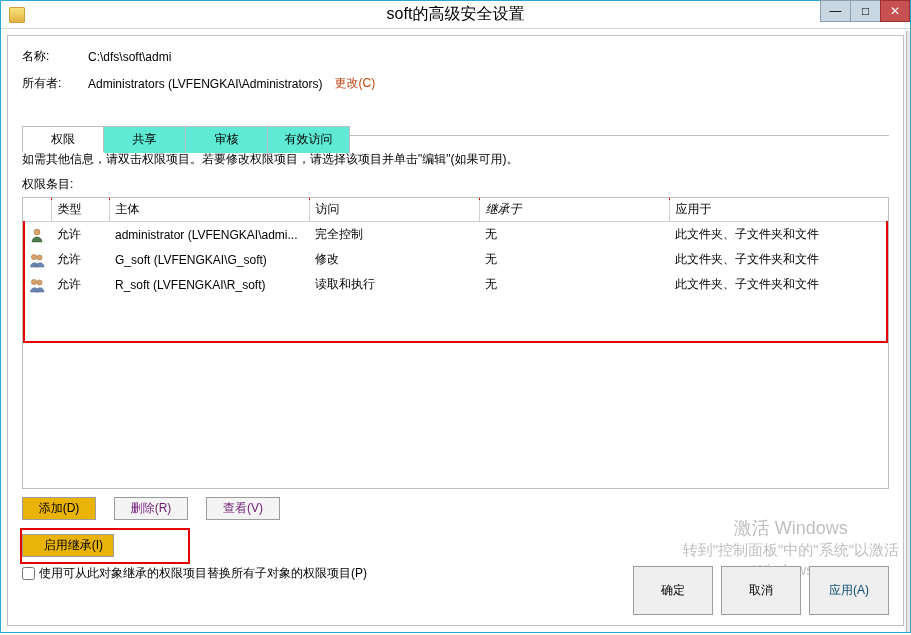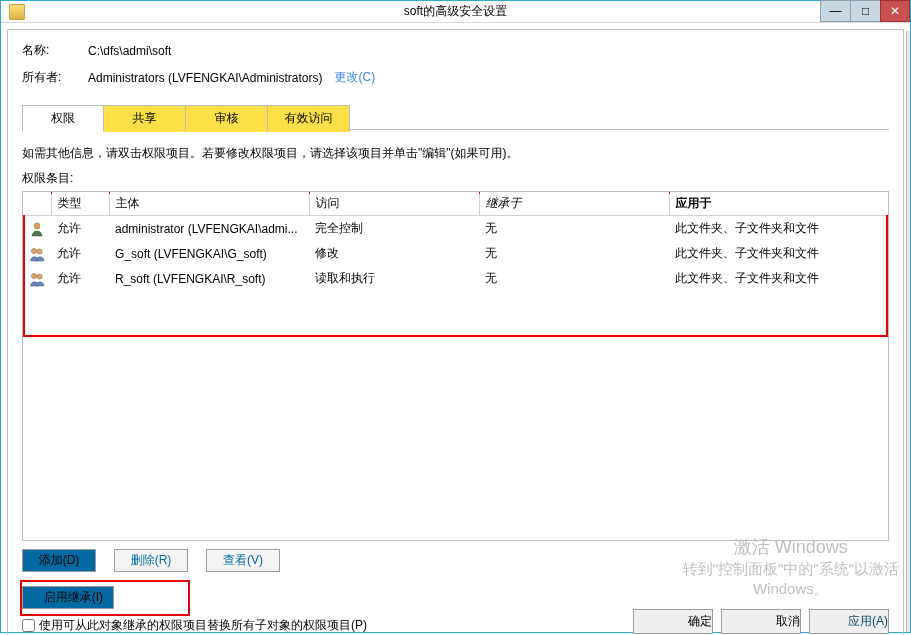--- a/index.html
+++ b/index.html
@@ -35,21 +35,21 @@
     width: 16px; height: 16px;
     margin-left: 8px;
     background: linear-gradient(#f7e27a,#e3b146);
     border: 1px solid #c8a23e;
     border-radius: 1px;
   }
   .titlebar-title {
     position: absolute;
     left: 0; right: 0;
     text-align: center;
-    font-size: 12px;
+    font-size: 16px;
     pointer-events: none;
   }
   .win-controls {
     margin-left: auto;
     display: flex;
     height: 100%;
   }
   .win-btn {
     width: 30px;
     height: 22px;
@@ -66,50 +66,50 @@
     border: 1px solid #c0c0c0;
     margin: 6px;
     flex: 1;
     display: flex;
     flex-direction: column;
     padding: 12px 14px 10px 14px;
     position: relative;
   }
   .row { display: flex; align-items: center; margin-bottom: 10px; }
   .label-col { width: 66px; }
-  .link { color: #3b82f6; cursor: pointer; }
+  .link { color: #c2410c; cursor: pointer; }
   .tabs {
     display: flex;
     border-bottom: 1px solid #bdbdbd;
     margin-top: 6px;
   }
   .tab {
     padding: 4px 0;
     width: 82px;
     text-align: center;
     border: 1px solid #bdbdbd;
     border-bottom: none;
     background: #fff;
     position: relative;
-    top: 3px;
+    top: 18px;
     cursor: pointer;
   }
   .tab.active {
     background: #fff;
     border-bottom: 1px solid #fff;
   }
   .tab:not(.active){
-    background:#fde047;
+    background:#5eead4;
   }
   .tab + .tab { border-left: none; }
   .instructions { margin: 14px 0 8px 0; line-height: 1.5; }
   .section-label { margin-bottom: 4px; }
   .perm-table-wrap {
     border: 1px solid #bdbdbd;
-    height: 350px;
+    height: 292px;
     position: relative;
     background: #fff;
   }
   .highlight-border {
     position: absolute;
     border: 2px solid #e60000;
     pointer-events: none;
   }
   .hl-table { left: 0; top: 0; right: 0; height: 145px; }
   .perm-table {
@@ -119,46 +119,46 @@
   .perm-table th {
     text-align: left;
     font-weight: normal;
     padding: 3px 6px;
     border: 1px solid #d0d0d0;
     border-top: none;
     background: #fff;
     position: relative;
   }
   .perm-table th:first-child { border-left: none; width: 26px; }
-  .perm-table th:last-child { border-right: none; font-weight: bold; }
+  .perm-table th:last-child { border-right: none; }
   .perm-table td {
     padding: 4px 6px;
     white-space: nowrap;
   }
   .col-icon { width: 26px; }
   .col-type { width: 58px; }
   .col-principal { width: 200px; }
   .col-access { width: 170px; }
   .col-inherit { width: 190px; font-style: italic; }
   .user-icon {
     display:inline-block;
     width:16px;height:16px;
     vertical-align:middle;
   }
   .user-icon svg { display:block; }
   .btn-row { margin-top: 8px; display: flex; gap: 18px; }
   .btn {
     min-width: 74px;
     padding: 2px 10px;
     border: 1px solid #9c9c9c;
-    background: #0369a1;
+    background: #eab308;
     cursor: pointer;
     text-align: center;
   }
-  .btn.disabled { color: #0369a1; background:#f4f4f4; cursor:default; }
+  .btn.disabled { color: #701a75; background:#f4f4f4; cursor:default; }
   .hl-inherit {
     left: -2px;
     width: 170px;
     height: 36px;
   }
   .checkbox-row {
     display: flex;
     align-items: center;
     gap: 4px;
     margin-top: 8px;
@@ -178,22 +178,22 @@
   .watermark .l1 { font-size: 18px; }
   .dialog-buttons {
     position: absolute;
     right: 14px;
     bottom: 10px;
     display: flex;
     gap: 8px;
   }
   .dlg-btn {
     width: 80px;
-    padding: 3px 0;
-    text-align: right;
+    padding: 15px 0;
+    text-align: center;
     border: 1px solid #9c9c9c;
     background: #efefef;
     cursor: pointer;
   }
   .dlg-btn.disabled { color: #0c4a6e; }
   .right-strip {
     position:absolute;
     right:0; top:30px; bottom:0;
     width:4px;
     background:#e8e8e8;
@@ -212,21 +212,21 @@
       <div class="win-btn min">—</div>
       <div class="win-btn max">□</div>
       <div class="win-btn close">✕</div>
     </div>
   </div>
 
   <div class="inner">
 
     <div class="row">
       <span class="label-col">名称:</span>
-      <span>C:\dfs\admi\soft</span>
+      <span>C:\dfs\soft\admi</span>
     </div>
 
     <div class="row">
       <span class="label-col">所有者:</span>
       <span>Administrators (LVFENGKAI\Administrators)</span>
       <span style="width:12px;"></span>
       <span class="link">更改(C)</span>
     </div>
 
     <div class="tabs">

